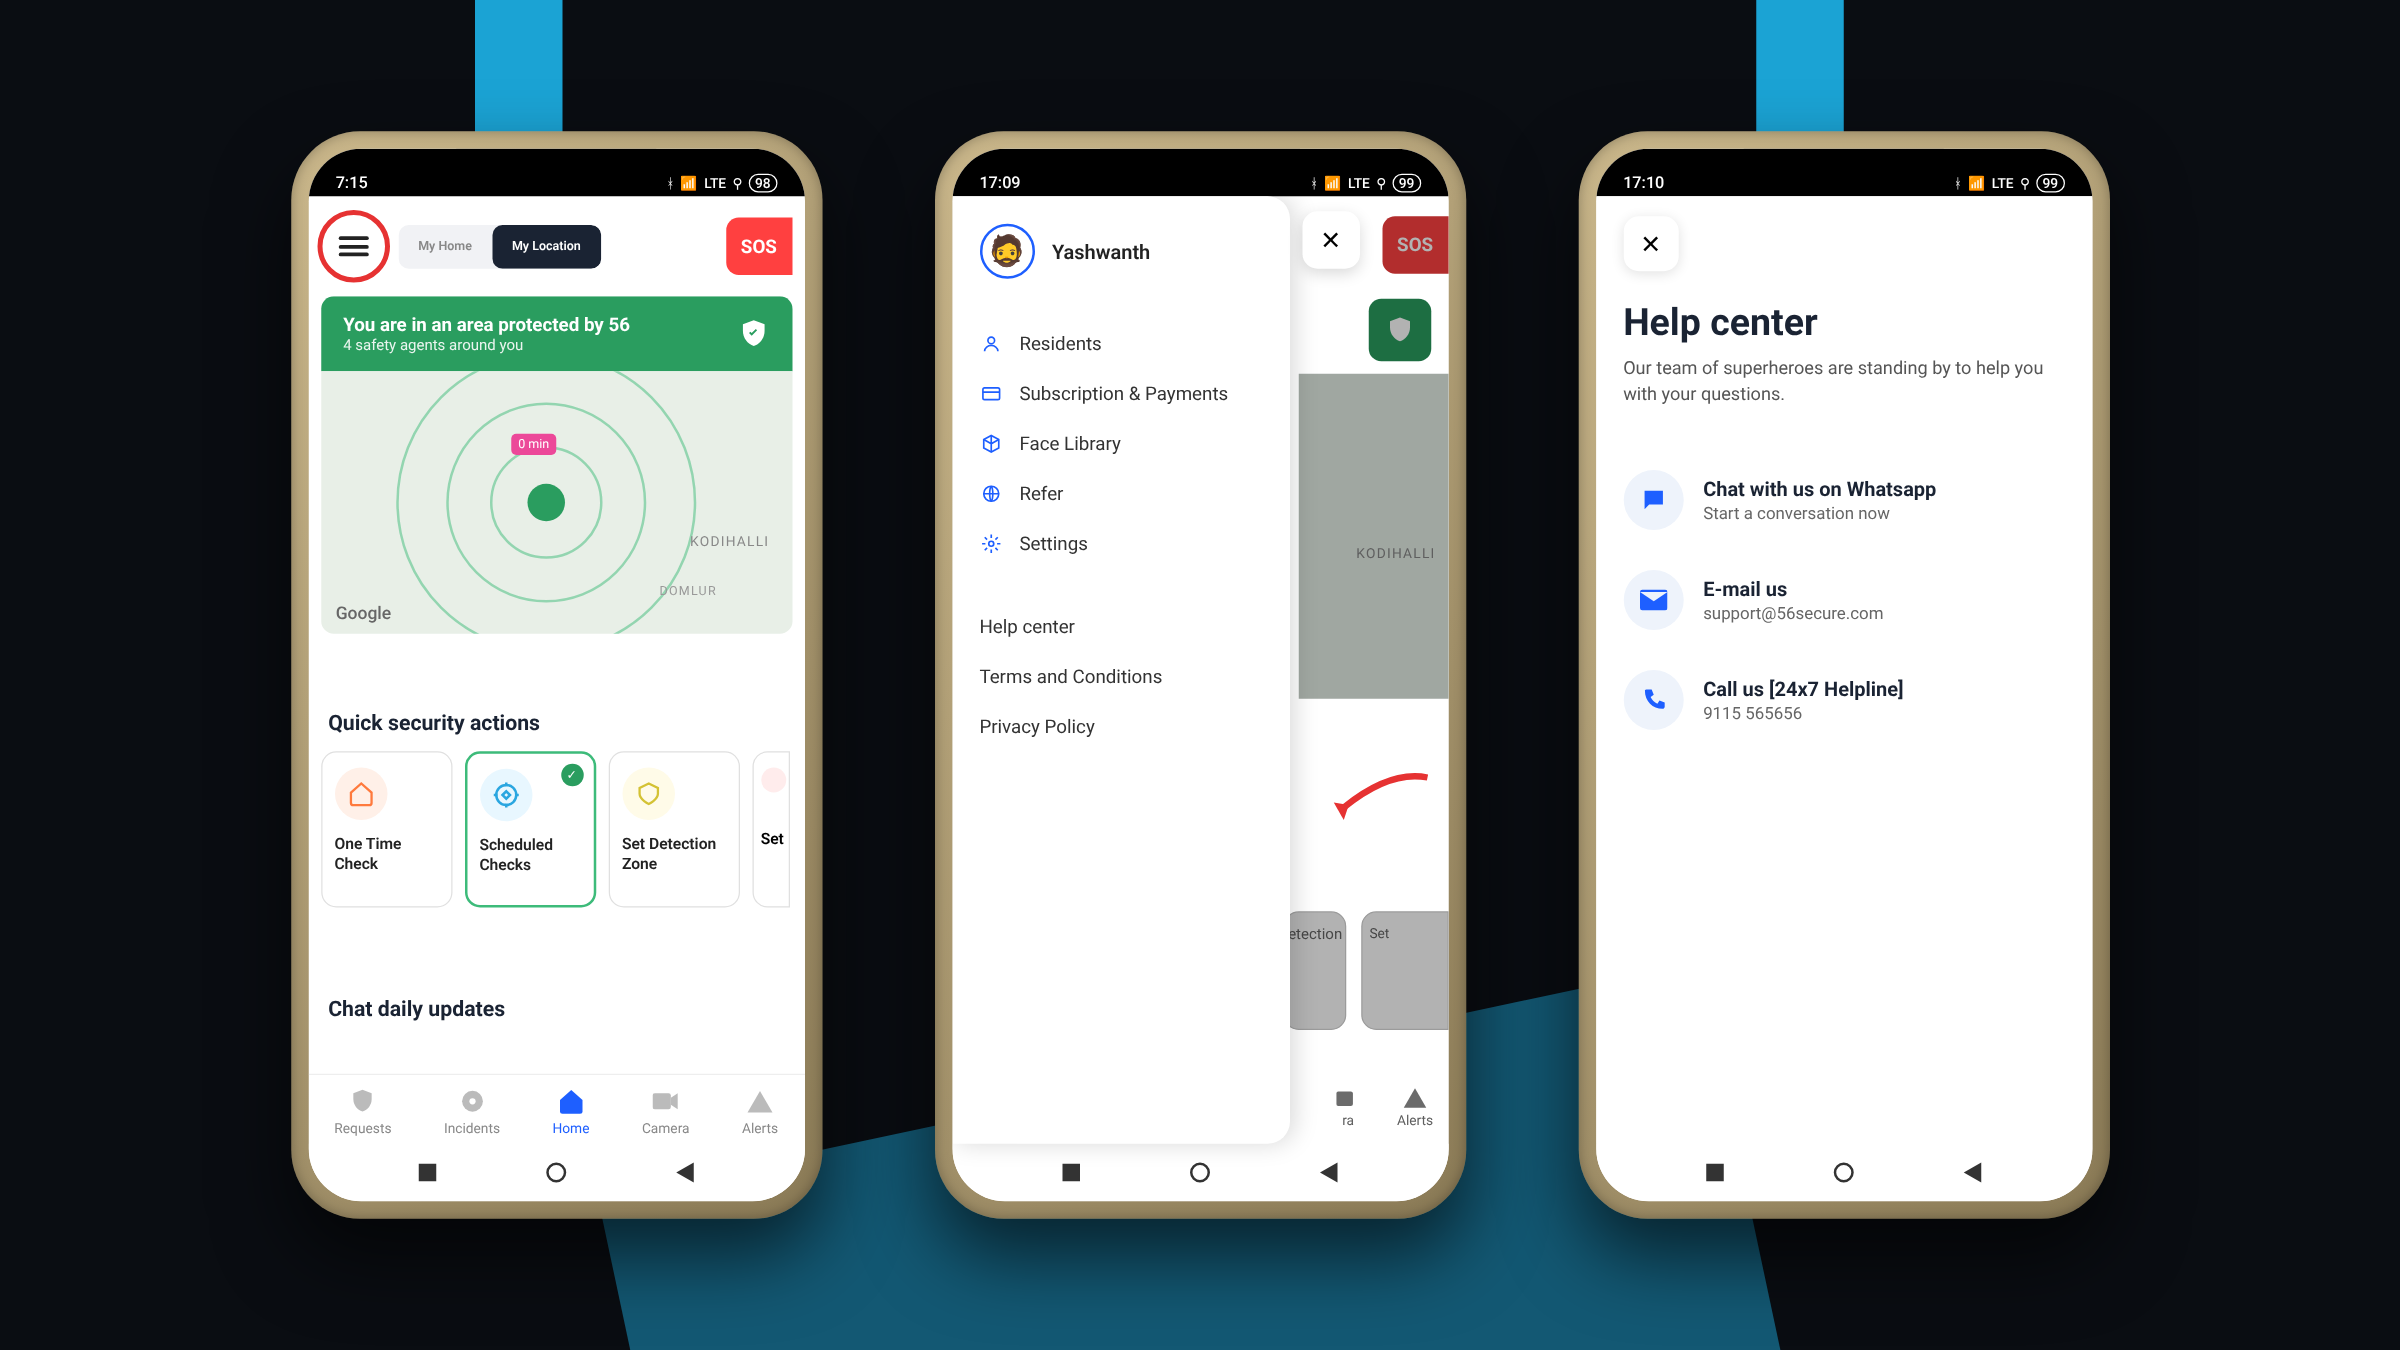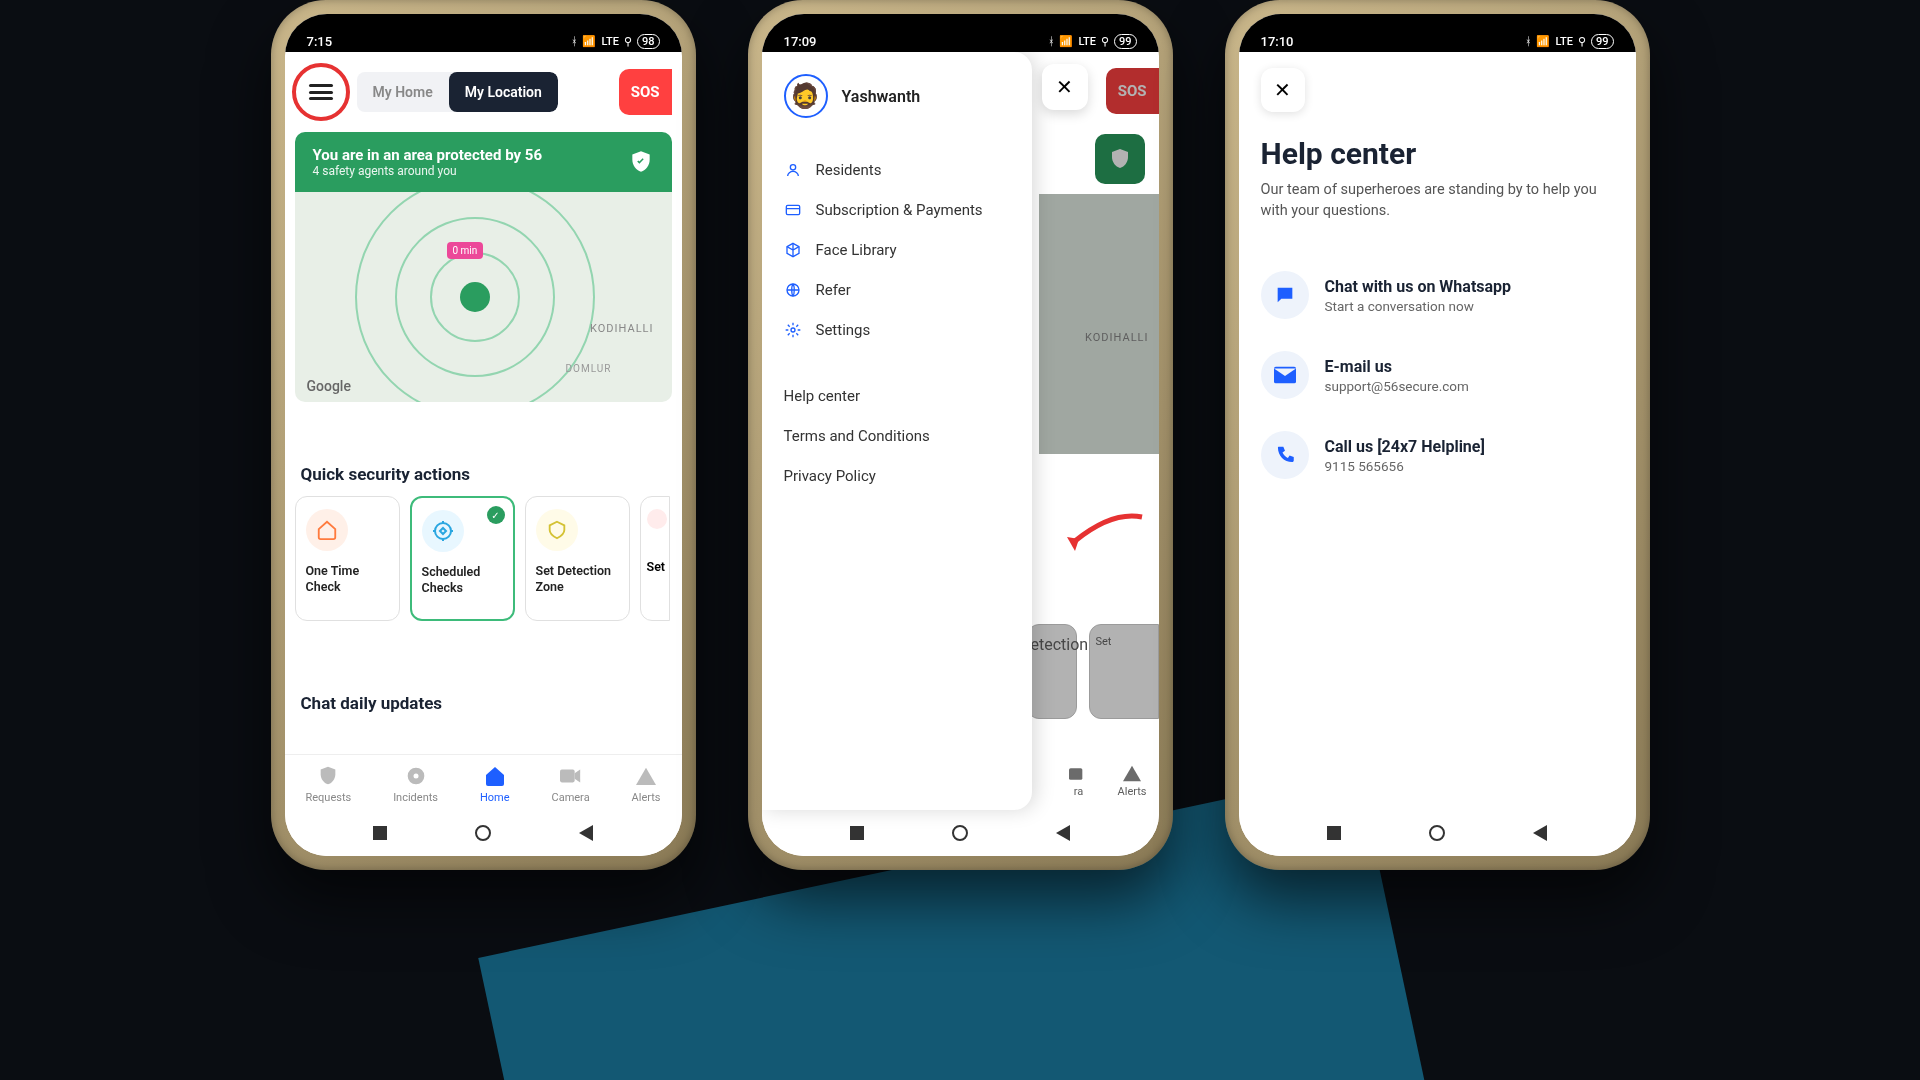--- a/index.html
+++ b/index.html
@@ -1,20 +1,20 @@
 <!DOCTYPE html>
 <html><head>
 <meta charset="utf-8">
 <style>
   * { box-sizing: border-box; margin: 0; padding: 0; font-family: -apple-system, BlinkMacSystemFont, 'Segoe UI', Roboto, sans-serif; }
   body { width: 1920px; height: 1080px; background: #0a0d12; position: relative; overflow: hidden; }
   .bg-accent-top-left { position: absolute; top: 0; left: 380px; width: 70px; height: 110px; background: #1ba3d4; }
   .bg-accent-top-right { position: absolute; top: 0; right: 445px; width: 70px; height: 200px; background: #1ba3d4; }
   .bg-accent-bottom { position: absolute; bottom: -180px; left: 50%; transform: translateX(-50%) rotate(-12deg); width: 900px; height: 400px; background: #1ba3d4; opacity: 0.5; }
-  .stage { position: absolute; inset: 0; display: flex; justify-content: center; align-items: flex-start; gap: 52px; }
+  .stage { position: absolute; inset: 0; display: flex; justify-content: center; align-items: center; gap: 90px; }
   .phone {
     width: 425px; height: 870px; border-radius: 55px;
     background: linear-gradient(135deg,#c9b68a,#8a7a56);
     padding: 14px;
     box-shadow: 0 30px 60px rgba(0,0,0,.6), inset 0 0 10px rgba(0,0,0,.3);
     position: relative;
   }
   .screen {
     width: 100%; height: 100%; background:#fff; border-radius:42px;
     overflow:hidden; position:relative; display:flex; flex-direction:column;
@@ -26,21 +26,21 @@
   .status-icons span { font-size:11px; }
   .pill { border:1px solid #fff; border-radius:8px; padding:0 4px; font-size:10px;}
 
   
   .p1-header { display:flex; align-items:center; gap:10px; padding:14px 10px;}
   .hamburger-wrap { position:relative; width:52px; height:52px; display:flex; align-items:center; justify-content:center;}
   .red-circle { position:absolute; inset:-3px; border:4px solid #e63232; border-radius:50%;}
   .hamburger { width:24px; height:16px; display:flex; flex-direction:column; justify-content:space-between;}
   .hamburger div{height:3px; background:#222; border-radius:2px;}
   .toggle { background:#f1f2f5; border-radius:8px; display:flex; overflow:hidden;}
-  .toggle-opt { padding:12px 16px; font-size:14px; font-weight:600; color:#888;}
+  .toggle-opt { padding:12px 16px; font-size:10px; font-weight:600; color:#888;}
   .toggle-opt.active { background:#1a2333; color:#fff; border-radius:8px;}
   .sos-btn { margin-left:auto; background:#ff4040; color:#fff; padding:14px 12px; border-radius:10px 0 0 10px; font-weight:700; font-size:15px;}
 
   .p1-body { flex:1; overflow:auto; padding:0 10px;}
   .banner { background:#2a9d5f; border-radius:10px 10px 0 0; padding:14px 18px; display:flex; align-items:center; gap:12px; color:#fff;}
   .banner-text .t1{font-weight:700; font-size:15px;}
   .banner-text .t2{font-size:12px; opacity:.9;}
   .shield-ic { margin-left:auto; width:26px; height:26px;}
   .map { height:210px; background:#e8efe7; border-radius:0 0 10px 10px; position:relative; overflow:hidden;}
   .map-circle { position:absolute; border:2px solid #3dbb7a; border-radius:50%; opacity:.5;}
@@ -72,21 +72,21 @@
   .ab-sq{width:14px;height:14px;background:#333;}
   .ab-ci{width:16px;height:16px;border:2px solid #333;border-radius:50%;}
   .ab-tr{width:0;height:0;border-top:8px solid transparent;border-bottom:8px solid transparent;border-right:14px solid #333;}
 
   
   .p2-bg{position:absolute;inset:0;filter:brightness(.7);}
   .p2-bg .sos-btn{position:absolute;top:54px;right:0;}
   .p2-bg .shield-dim{position:absolute;top:120px;right:14px;width:50px;height:50px;background:#2a9d5f;border-radius:10px;display:flex;align-items:center;justify-content:center;}
   .p2-bg .map-dim{position:absolute;top:180px;right:0;width:120px;height:260px;background:#e4eee6;}
   .p2-bg .card-dim{position:absolute;top:610px;right:0;width:70px;height:95px;border:1px solid #ddd;border-radius:12px 0 0 12px;background:#fff;padding:10px 6px;font-size:11px;color:#666;}
-  .p2-bg .card-dim2{position:absolute;top:610px;right:82px;width:50px;height:95px;border:1px solid #ddd;border-radius:12px;background:#fff;padding:10px 3px;font-size:16px;color:#666;text-align:center;}
+  .p2-bg .card-dim2{position:absolute;top:610px;right:82px;width:50px;height:95px;border:1px solid #ddd;border-radius:12px;background:#fff;padding:10px 3px;font-size:12px;color:#666;text-align:center;}
   .p2-bg .bn{position:absolute;bottom:58px;right:12px;font-size:11px;color:#888;text-align:center;}
   .p2-bg .bn2{position:absolute;bottom:58px;right:70px;font-size:11px;color:#888;text-align:center;}
 
   .drawer{position:absolute;left:0;top:38px;bottom:46px;width:270px;background:#fff;border-radius:0 18px 18px 0;padding:22px 0;z-index:10;box-shadow:4px 0 20px rgba(0,0,0,.15);}
   .drawer-head{display:flex;align-items:center;gap:14px;padding:0 22px 24px;}
   .avatar{width:44px;height:44px;border:2px solid #1e5fff;border-radius:50%;display:flex;align-items:center;justify-content:center;font-size:24px;}
   .drawer-name{font-size:16px;font-weight:600;color:#222;}
   .drawer-list{padding:8px 0;}
   .drawer-item{display:flex;align-items:center;gap:14px;padding:11px 22px;font-size:15px;color:#333;}
   .drawer-ic{width:18px;height:18px;color:#1e5fff;display:flex;align-items:center;justify-content:center;}

